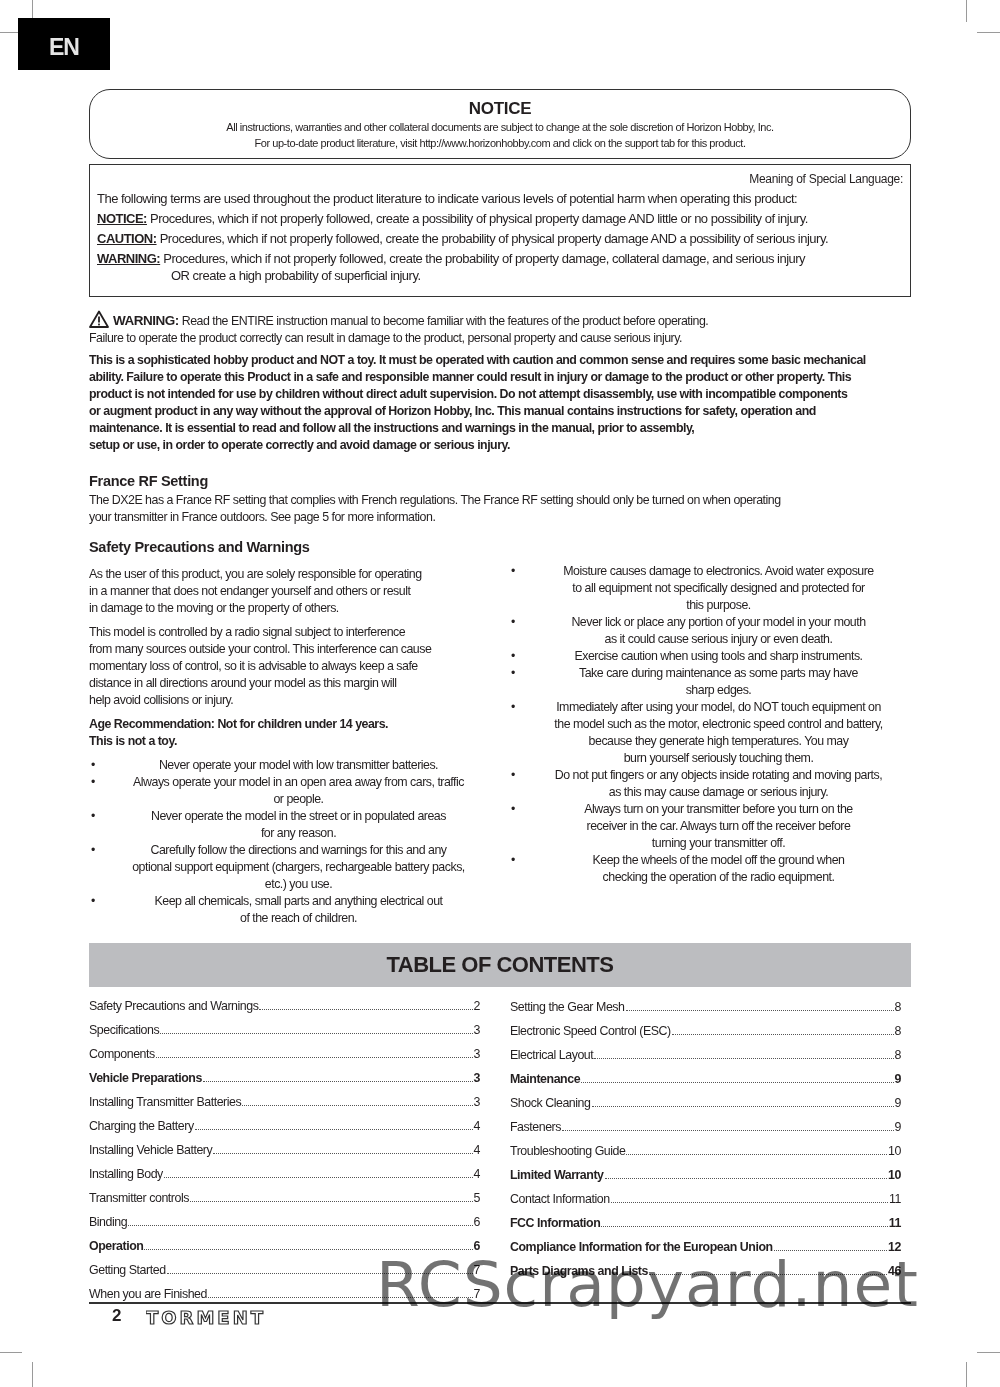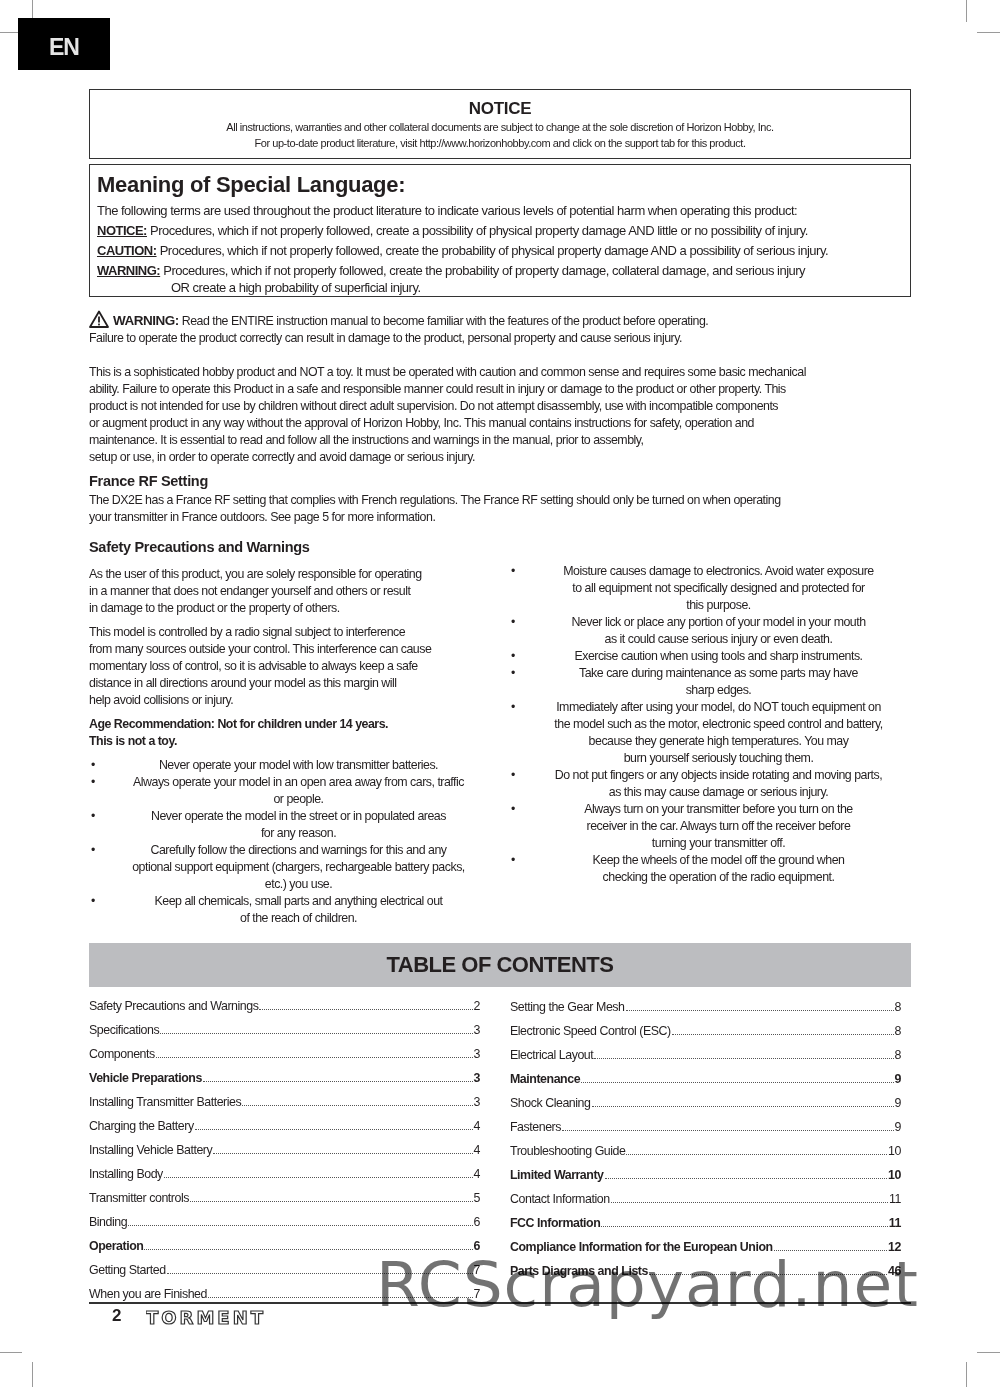--- a/index.html
+++ b/index.html
@@ -6,26 +6,26 @@
   html, body { width: 1000px; height: 1387px; background: #ffffff; overflow: hidden; }
   body { position: relative; font-family: "Liberation Sans", sans-serif; color: #231f20; }
 
   
   .crop { position: absolute; background: #9a9a9a; }
 
   .lang-tab { position: absolute; left: 18px; top: 18px; width: 92px; height: 52px; background: #000; color: #e5e5e5;
               font-weight: bold; font-size: 23px; display: flex; align-items: center; justify-content: center; padding-top: 6px; letter-spacing: -1px; }
 
   .box { position: absolute; left: 89px; width: 822px; border: 1px solid #333; background: #fff; }
-  .notice-box { top: 89px; height: 70px; text-align: center; }
+  .notice-box { top: 89px; height: 70px; text-align: center; border-radius: 21px; }
   .notice-box .title { font-weight: bold; font-size: 17px; margin-top: 9px; letter-spacing: -0.3px; }
   .notice-box .line { font-size: 11px; line-height: 16px; letter-spacing: -0.45px; }
 
   .special-box { top: 164px; height: 133px; padding: 0 7px; }
-  .special-box .title { font-weight: bold; font-size: 22px; text-align: left; margin-top: 7px; letter-spacing: -0.3px; }
+  .special-box .title { font-weight: normal; font-size: 12px; text-align: right; margin-top: 7px; letter-spacing: -0.3px; }
   .special-box .row { font-size: 13px; letter-spacing: -0.5px; line-height: 17px; margin-top: 3px; }
   .special-box .term { font-weight: bold; text-decoration: underline; }
   .special-box .indent { padding-left: 74px; margin-top: 0; }
 
   .para { position: absolute; left: 89px; width: 822px; font-size: 12.4px; line-height: 17px; letter-spacing: -0.5px; }
   .warn-icon { display: inline-block; width: 20px; height: 18px; vertical-align: -3px; margin-right: 4px; }
   .bold { font-weight: bold; }
   .h2 { position: absolute; left: 89px; font-weight: bold; font-size: 14.5px; letter-spacing: -0.3px; }
 
   .col { position: absolute; width: 405px; font-size: 12.4px; line-height: 17px; letter-spacing: -0.5px; }
@@ -89,42 +89,42 @@
   <div>
     <svg class="warn-icon" viewBox="0 0 20 18">
       <polygon points="10,1.5 19,17 1,17" fill="none" stroke="#231f20" stroke-width="1.8" stroke-linejoin="round"></polygon>
       <rect x="9.1" y="6.5" width="1.8" height="6" fill="#231f20"></rect>
       <rect x="9.1" y="13.6" width="1.8" height="1.8" fill="#231f20"></rect>
     </svg><span class="bold" style="font-size:13.5px;">WARNING:</span><span> Read the ENTIRE instruction manual to become familiar with the features of the product before operating.</span>
   </div>
   <div>Failure to operate the product correctly can result in damage to the product, personal property and cause serious injury.</div>
 </div>
 
-<div class="para" style="top:364px;">
+<div class="para" style="top:352px;font-weight:bold;">
   <div>This is a sophisticated hobby product and NOT a toy. It must be operated with caution and common sense and requires some basic mechanical</div>
   <div>ability.  Failure to operate this Product in a safe and responsible manner could result in injury or damage to the product or other property. This</div>
   <div>product is not intended for use by children without direct adult supervision. Do not attempt disassembly, use with incompatible components</div>
   <div>or augment product in any way without the approval of Horizon Hobby, Inc. This manual contains instructions for safety, operation and</div>
   <div>maintenance. It is essential to read and follow all the instructions and warnings in the manual, prior to assembly,</div>
   <div>setup or use, in order to operate correctly and avoid damage or serious injury.</div>
 </div>
 
 <div class="h2" style="top:473px;">France RF Setting</div>
 <div class="para" style="top:492px;">
   <div>The DX2E has a France RF setting that complies with French regulations. The France RF setting should only be turned on when operating</div>
   <div>your transmitter in France outdoors. See page 5 for more information.</div>
 </div>
 
 <div class="h2" style="top:539px;">Safety Precautions and Warnings</div>
 
 <div class="col" style="left:89px;top:566px;">
   <p>
     <span>As the user of this product, you are solely responsible for operating</span><br>
     <span>in a manner that does not endanger yourself and others or result</span><br>
-    <span>in damage to the product or the property of others.</span>
+    <span>in damage to the moving or the property of others.</span>
   </p>
   <p>
     <span>This model is controlled by a radio signal subject to interference</span><br>
     <span>from many sources outside your control. This interference can cause</span><br>
     <span>momentary loss of control, so it is advisable to always keep a safe</span><br>
     <span>distance in all directions around your model as this margin will</span><br>
     <span>help avoid collisions or injury.</span>
   </p>
   <p class="bold">
     <span>Age Recommendation: Not for children under 14 years.</span><br>

